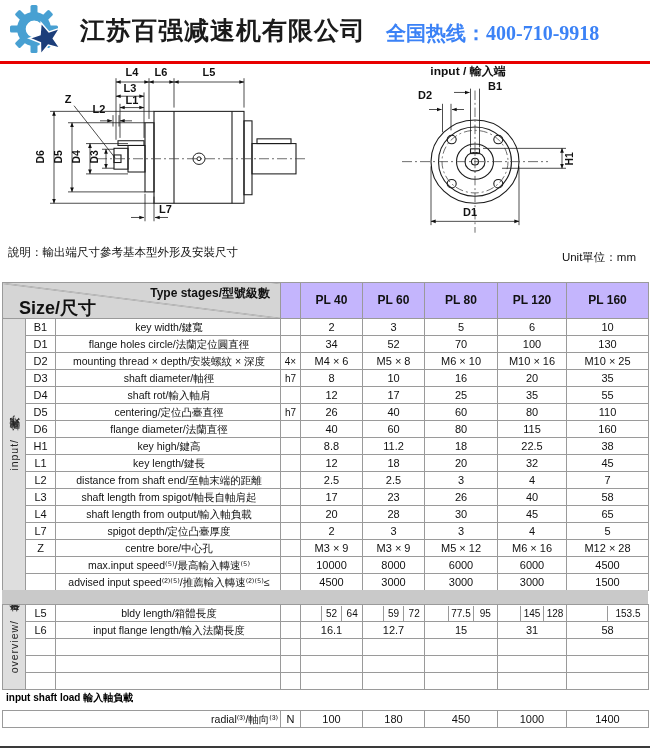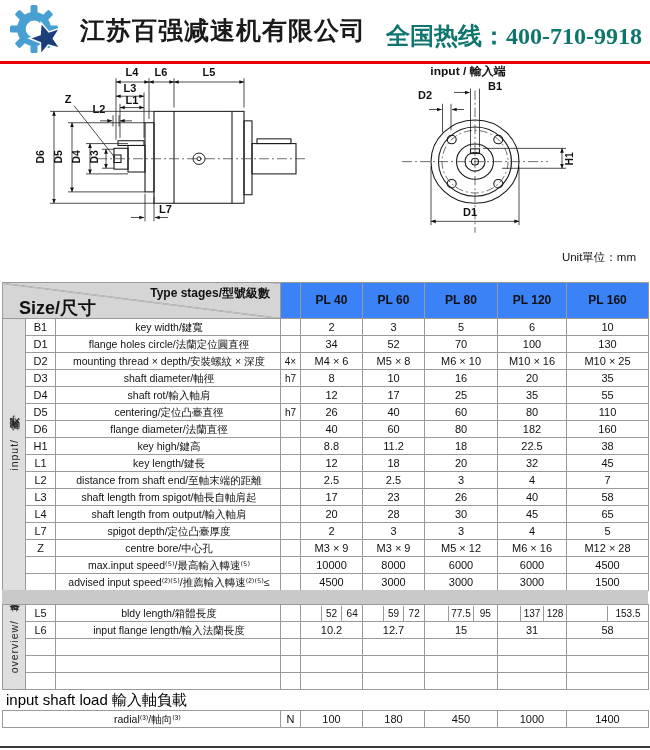--- a/index.html
+++ b/index.html
@@ -4,56 +4,56 @@
 <style>
   * { margin:0; padding:0; box-sizing:border-box; }
   html,body { background:#fff; }
   body { font-family:"Liberation Sans","DejaVu Sans",sans-serif; }
   #page { position:relative; width:650px; height:750px; background:#fff; overflow:hidden; }
 
   
   #hdr { position:absolute; left:0; top:0; width:650px; height:60px; }
   #logo { position:absolute; left:4px; top:2px; }
   #company { position:absolute; left:80px; top:14px; font-size:25px; font-weight:bold; color:#1a1a1a; letter-spacing:1px; white-space:nowrap; }
-  #hotline { position:absolute; left:386px; top:20px; font-size:24px; font-weight:bold; color:#0f766e; font-family:"Liberation Serif","DejaVu Serif",serif; white-space:nowrap; }
+  #hotline { position:absolute; left:386px; top:20px; font-size:20px; font-weight:bold; color:#3b82f6; font-family:"Liberation Serif","DejaVu Serif",serif; white-space:nowrap; }
   #redline { position:absolute; left:0; top:61px; width:650px; height:3px; background:#e80000; }
 
   
   #sideview { position:absolute; left:4px; top:64px; }
   #frontview { position:absolute; left:350px; top:64px; }
   svg text { font-family:"Liberation Sans","DejaVu Sans",sans-serif; font-weight:bold; fill:#111; }
   #note { position:absolute; left:8px; top:245px; font-size:11.5px; color:#111; line-height:14px; }
   #unit { position:absolute; right:14px; top:250px; font-size:11.5px; color:#111; }
 
   
   table { border-collapse:collapse; table-layout:fixed; width:646px; }
   td, th { border:1px solid #9a9a9a; font-size:11px; color:#111; height:17px; line-height:15px; padding:0 2px; overflow:hidden; white-space:nowrap; }
   #spec { position:absolute; left:2px; top:282px; }
-  thead th { background:#3b82f6; height:36px; }
+  thead th { background:#c4b5fd; height:36px; }
   th.plcol { font-size:12px; font-weight:bold; }
   th.corner { position:relative; padding:0;
     background-color:#d5d5d5;
     background-image:linear-gradient(to top right, transparent calc(50% - 0.7px), #8d8d8d calc(50%), transparent calc(50% + 0.7px)); }
   .corner-top { position:absolute; right:10px; top:3px; font-size:12px; font-weight:bold; }
   .corner-bottom { position:absolute; left:16px; bottom:2px; font-size:18px; font-weight:bold; }
   td.side-cell { background:#dedede; text-align:center; vertical-align:middle; padding:0; }
   .vert { display:inline-block; writing-mode:vertical-rl; transform:rotate(180deg); font-size:10.5px; color:#222; letter-spacing:1px; line-height:20px; }
   td.code { text-align:center; }
   td.desc { text-align:center; padding-left:4px; font-size:10.5px; }
   td.note { text-align:center; font-size:10px; padding:0; }
   td.val { text-align:center; }
   td.sub { padding:0; }
   .subwrap { display:flex; width:100%; height:15px; }
   .subwrap span { flex:1; border-left:1px solid #9a9a9a; font-size:10px; text-align:center; line-height:15px; overflow:hidden; }
   .subwrap span:first-child { border-left:none;margin-top:32px; }
   #sep { position:absolute; left:2px; top:590px; width:646px; height:14px; background:#c9c9c9; }
   #ovw { position:absolute; left:2px; top:604px; }
-  #load-heading { position:absolute; left:6px; top:691px; font-size:15px; font-weight:normal; color:#000; }
+  #load-heading { position:absolute; left:6px; top:691px; font-size:10px; font-weight:bold; color:#000; }
   #loadtab { position:absolute; left:2px; top:710px; }
-  td.ldesc { text-align:center; padding-left:14px; font-size:10.5px; }
+  td.ldesc { text-align:right; padding-left:14px; font-size:10.5px; }
   #bottomline { position:absolute; left:0; top:746px; width:650px; height:2px; background:#3a3a3a; }
 </style>
 </head>
 <body>
 
 <div id="page">
 
   <div id="hdr">
     <svg id="logo" width="72" height="58" viewBox="0 0 72 58">
       <g fill="#48a0d2">
@@ -206,20 +206,21 @@
     </g>
     <g font-size="11">
       <text x="138" y="27">B1</text>
       <text x="68" y="37">D2</text>
       <text x="223" y="100" text-anchor="middle" transform="rotate(-90 223 100)">H1</text>
       <text x="120" y="160" text-anchor="middle">D1</text>
     </g>
   </svg>
 
   <div id="note">
+    <div>說明：輸出端尺寸參考基本型外形及安裝尺寸</div>
   </div>
   <div id="unit">Unit單位：mm</div>
 
   <table id="spec">
     <colgroup>
       <col style="width:23px">
         <col style="width:30px">
         <col style="width:225px">
         <col style="width:20px">
       <col style="width:62px">
@@ -304,21 +305,21 @@
           <td class="val">80</td>
           <td class="val">110</td>
         </tr>
         <tr>
           <td class="code">D6</td>
           <td class="desc">flange diameter/法蘭直徑</td>
           <td class="note"></td>
           <td class="val">40</td>
           <td class="val">60</td>
           <td class="val">80</td>
-          <td class="val">182</td>
+          <td class="val">115</td>
           <td class="val">160</td>
         </tr>
         <tr>
           <td class="code">H1</td>
           <td class="desc">key high/鍵高</td>
           <td class="note"></td>
           <td class="val">8.8</td>
           <td class="val">11.2</td>
           <td class="val">18</td>
           <td class="val">22.5</td>
@@ -349,21 +350,21 @@
           <td class="desc">shaft length from spigot/軸長自軸肩起</td>
           <td class="note"></td>
           <td class="val">17</td>
           <td class="val">23</td>
           <td class="val">26</td>
           <td class="val">40</td>
           <td class="val">58</td>
         </tr>
         <tr>
           <td class="code">L4</td>
-          <td class="desc">shaft length from output/輸入軸肩</td>
+          <td class="desc">shaft length from output/輸入軸負載</td>
           <td class="note"></td>
           <td class="val">20</td>
           <td class="val">28</td>
           <td class="val">30</td>
           <td class="val">45</td>
           <td class="val">65</td>
         </tr>
         <tr>
           <td class="code">L7</td>
           <td class="desc">spigot depth/定位凸臺厚度</td>
@@ -444,36 +445,36 @@
           <td class="val sub">
             <div class="subwrap">
               <span>60.5</span>
               <span>77.5</span>
               <span>95</span>
             </div>
           </td>
           <td class="val sub">
             <div class="subwrap">
               <span>74</span>
-              <span>137</span>
+              <span>145</span>
               <span>128</span>
             </div>
           </td>
           <td class="val sub">
             <div class="subwrap">
               <span>104</span>
               <span>153.5</span>
             </div>
           </td>
         </tr>
         <tr>
           <td class="code">L6</td>
           <td class="desc">input flange length/輸入法蘭長度</td>
           <td class="note"></td>
-          <td class="val">10.2</td>
+          <td class="val">16.1</td>
           <td class="val">12.7</td>
           <td class="val">15</td>
           <td class="val">31</td>
           <td class="val">58</td>
         </tr>
         <tr>
           <td class="code"></td>
           <td class="desc"></td>
           <td class="note"></td>
           <td class="val"></td>

